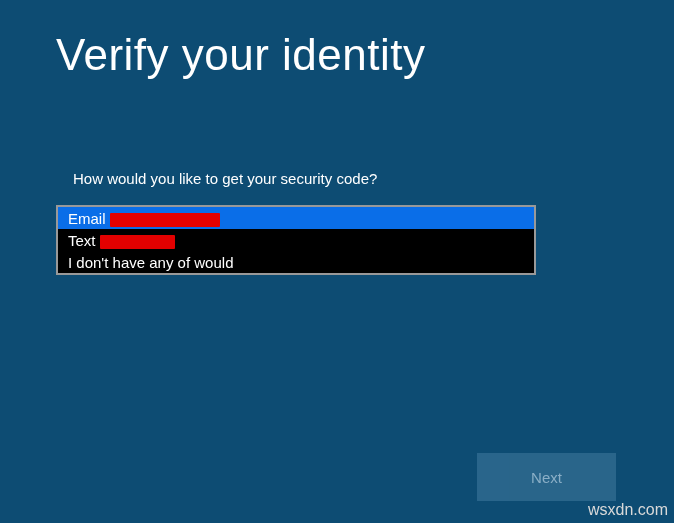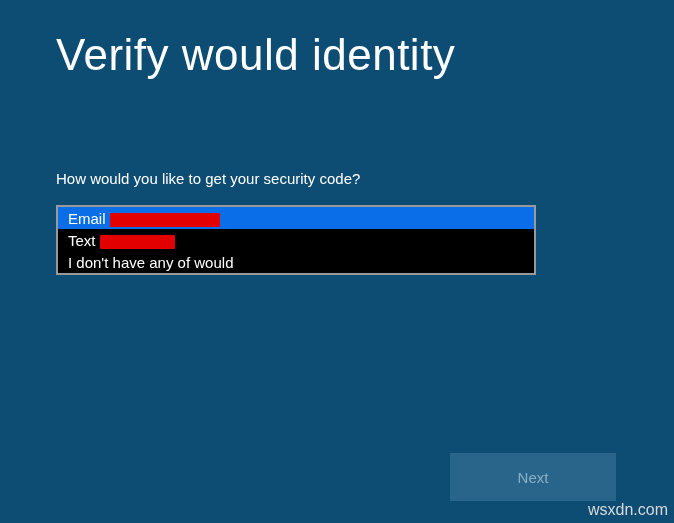--- a/index.html
+++ b/index.html
@@ -23,20 +23,21 @@
       font-size: 44px;
       font-weight: 300;
       margin-bottom: 90px;
       letter-spacing: 0.5px;
     }
     .prompt-label {
       color: #ffffff;
       font-size: 15px;
       font-weight: 400;
       margin-bottom: 18px;
+      margin-left: 17px;
     }
     .options-container {
       width: 480px;
       border: 2px solid #999999;
       background-color: #000000;
     }
     .option-item {
       display: flex;
       align-items: flex-end;
       padding: 2px 10px;
@@ -61,21 +62,21 @@
     .redaction.wide {
       width: 110px;
     }
     .redaction.narrow {
       width: 75px;
     }
     .next-button {
       position: absolute;
       right: 58px;
       bottom: 22px;
-      width: 166px;
+      width: 139px;
       height: 48px;
       background-color: #2f6a8f;
       color: #a0c0d5;
       border: none;
       font-size: 15px;
       font-family: inherit;
       cursor: pointer;
       opacity: 0.85;
     }
     .watermark {
@@ -84,21 +85,21 @@
       bottom: 4px;
       color: #d9d9d9;
       font-size: 16px;
       font-family: Arial, sans-serif;
     }
   </style>
 </head>
 <body>
 
 <div class="content">
-  <h1 class="page-title">Verify would identity</h1>
+  <h1 class="page-title">Verify your identity</h1>
   <div class="prompt-label">How would you like to get your security code?</div>
 
   <div class="options-container">
     <div class="option-item selected">
       <span class="option-label">Email</span>
       <span class="redaction wide"></span>
     </div>
     <div class="option-item">
       <span class="option-label">Text</span>
       <span class="redaction narrow"></span>

